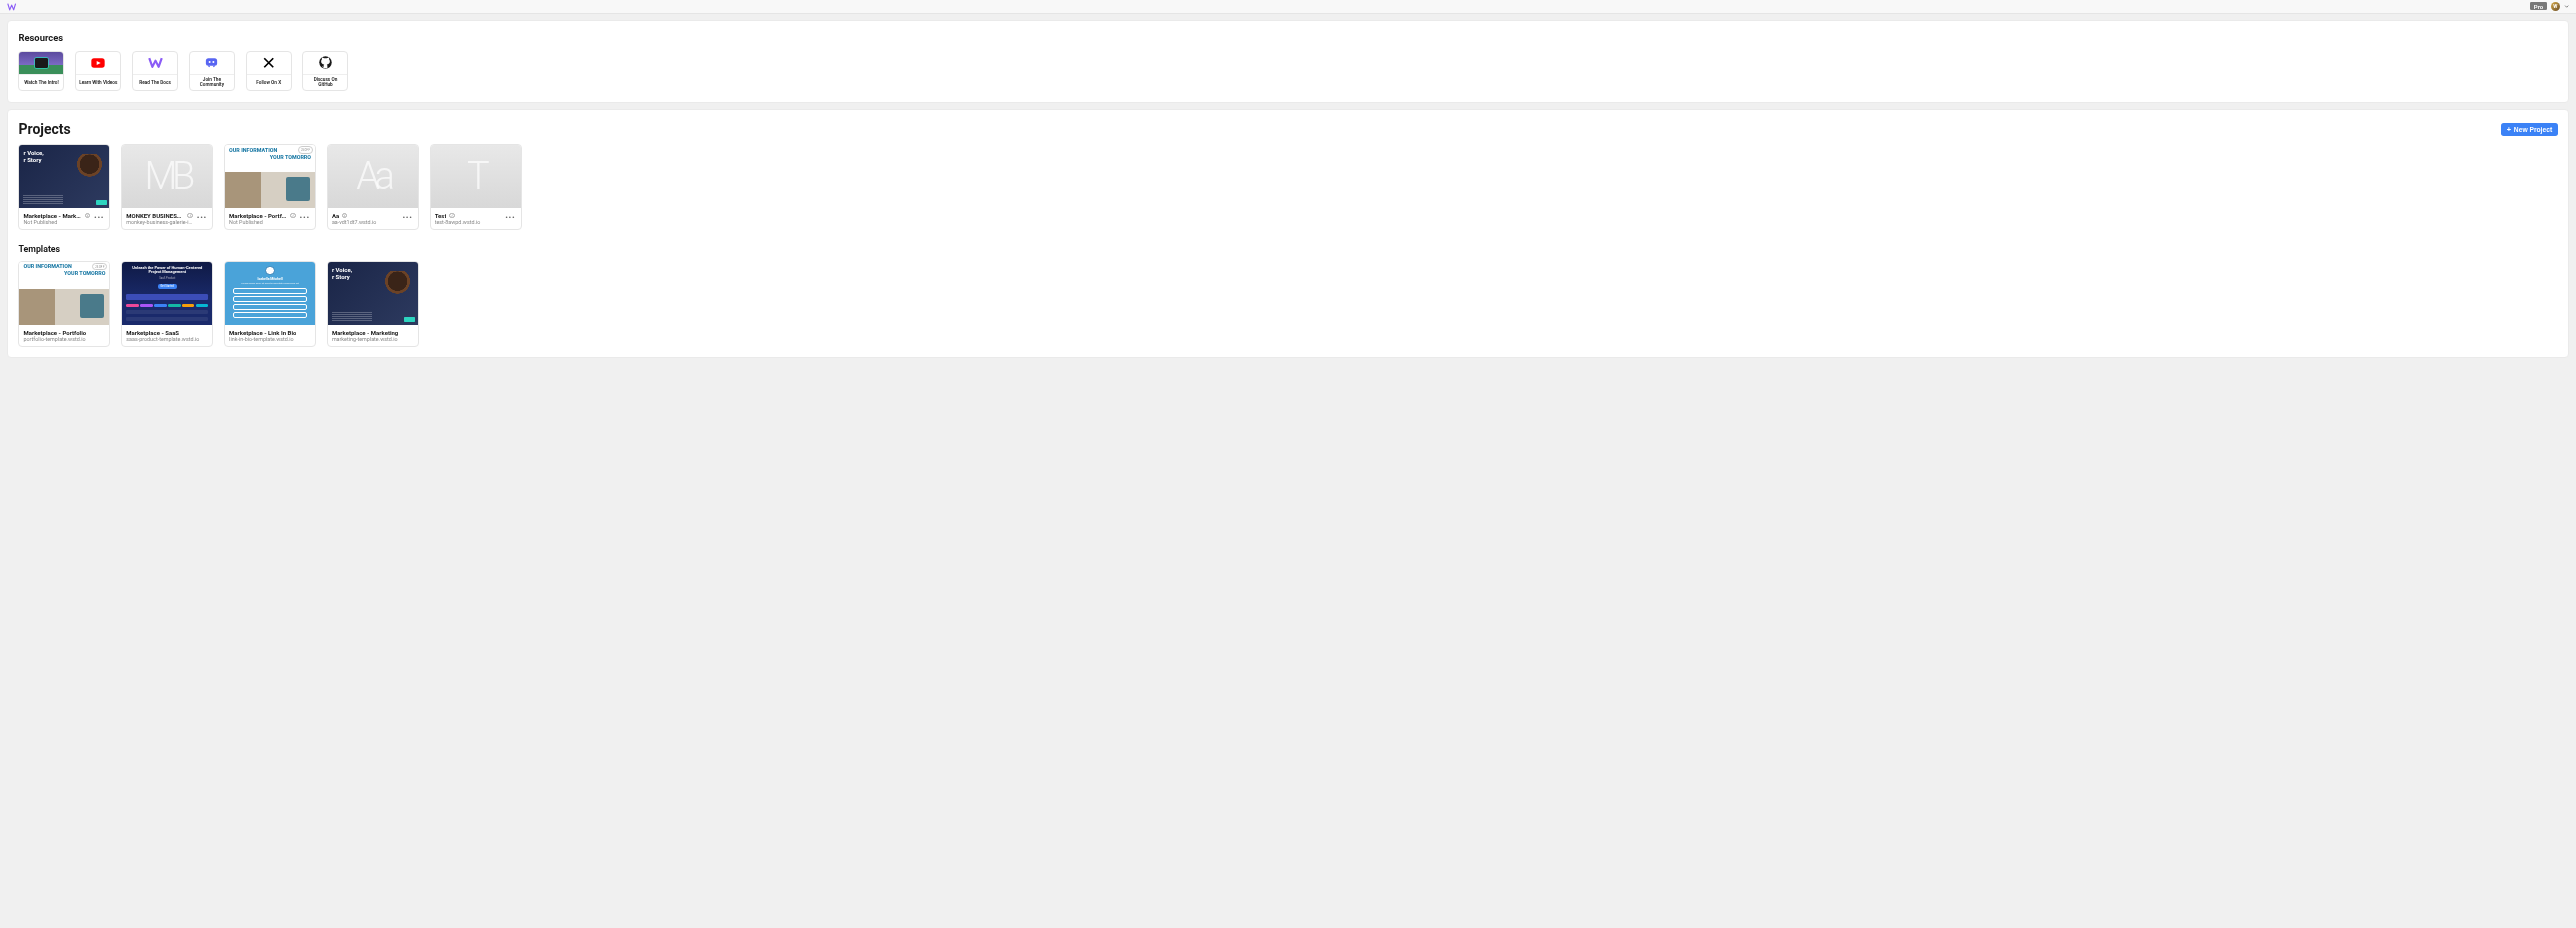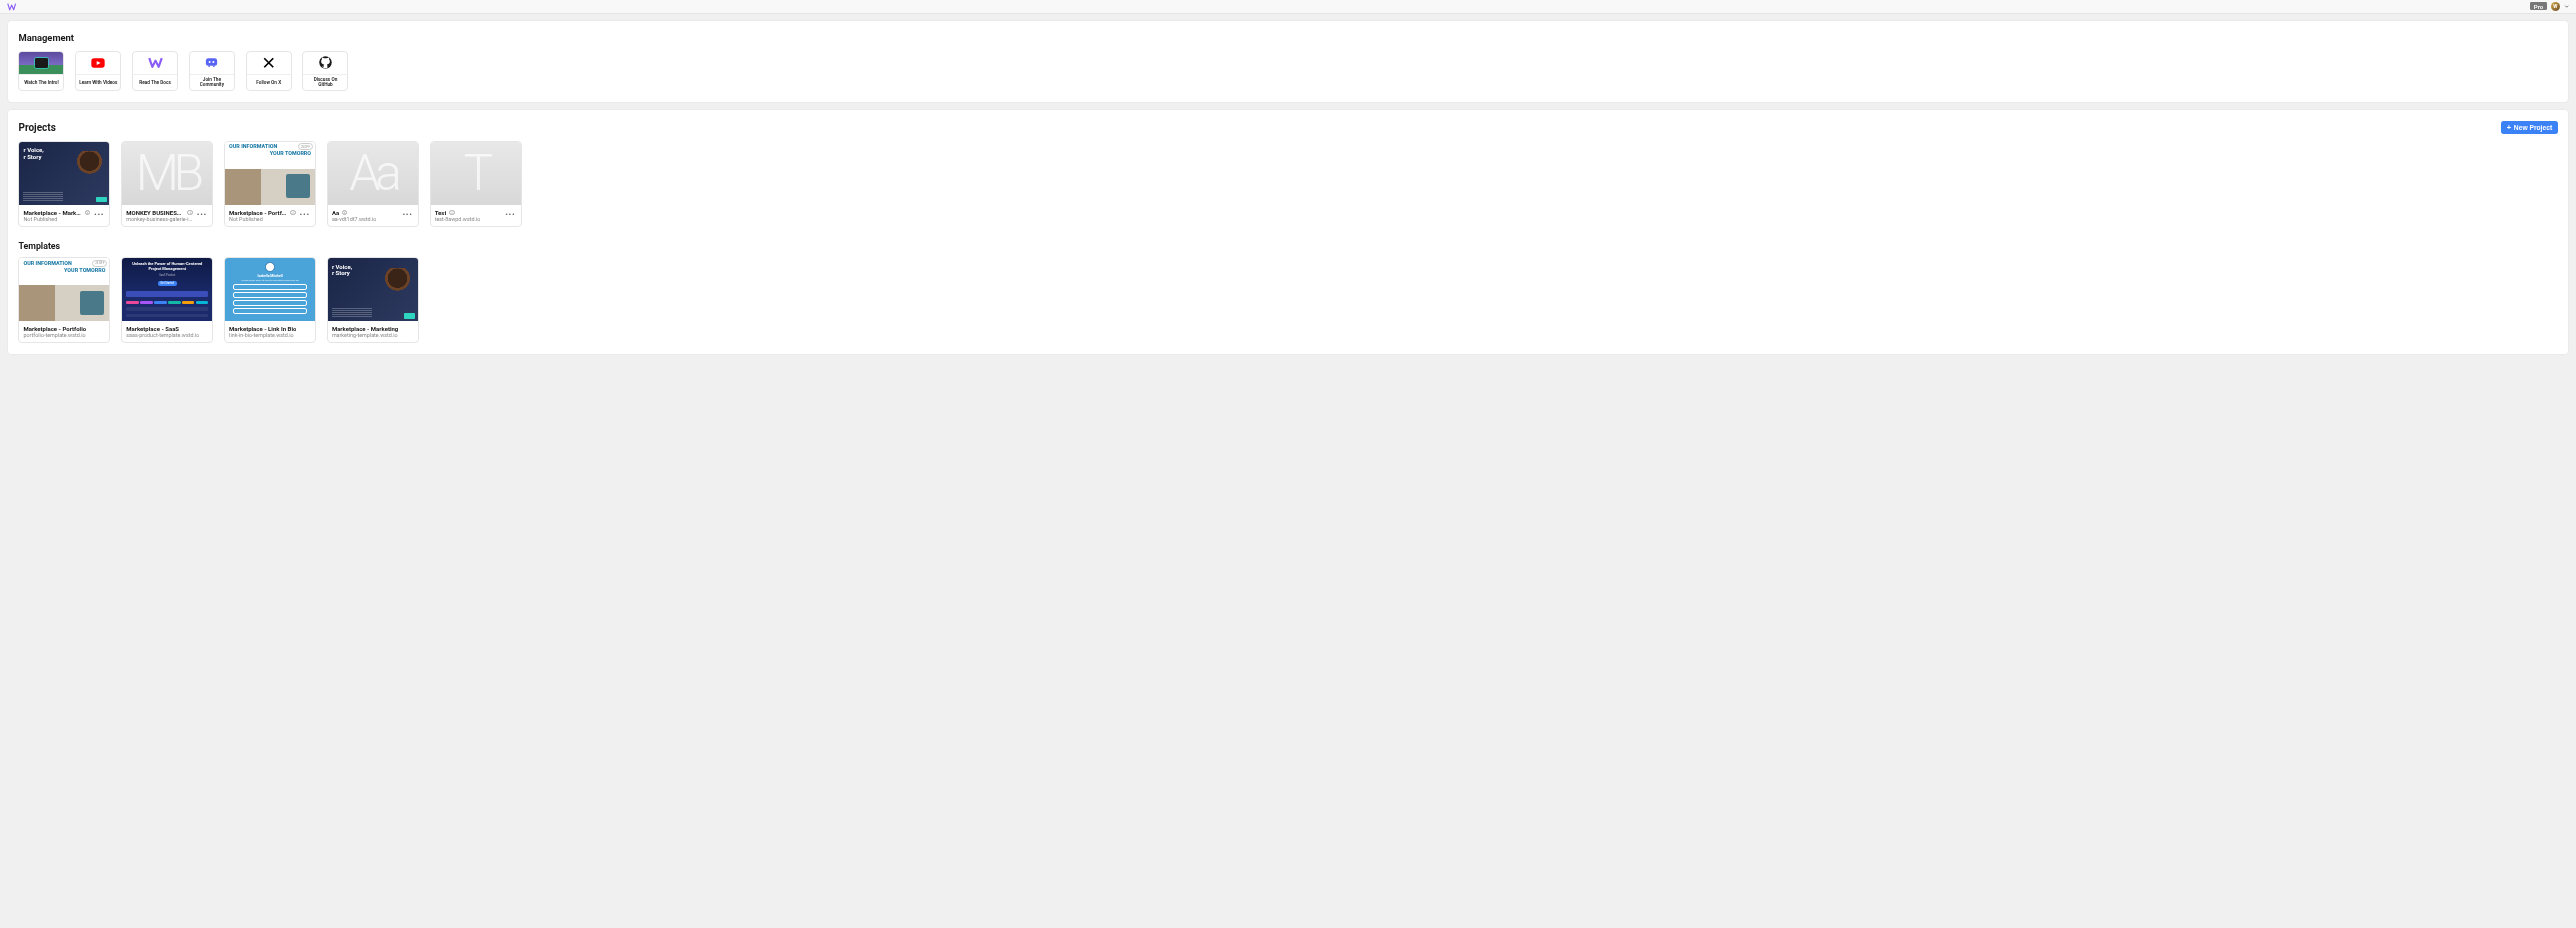--- a/index.html
+++ b/index.html
@@ -246,21 +246,21 @@
   background: repeating-linear-gradient(0deg, rgba(255,255,255,0.25) 0 0.7px, transparent 0.7px 2px);
 }
 .thumb-grey {
   background: linear-gradient(180deg, #e8e8e8 0%, #d8d8d8 100%);
   display: flex;
   align-items: center;
   justify-content: center;
   position: relative;
 }
 .thumb-grey .letter {
-  font-size: 50px;
+  font-size: 38px;
   font-weight: 300;
   color: rgba(255,255,255,0.7);
   letter-spacing: -5.4px;
   line-height: 1;
 }
 .thumb-portfolio {
   display: flex;
   flex-direction: column;
 }
 .thumb-portfolio .top {
@@ -353,21 +353,21 @@
 
 .projects-templates {
   padding: 10.8px;
 }
 .pt-heading {
   display: flex;
   align-items: center;
   justify-content: space-between;
   margin-bottom: 6.7px;
 }
-.pt-heading .panel-title { font-size: 10px; }
+.pt-heading .panel-title { font-size: 14px; }
 </style>
 </head>
 <body>
 
 <div class="topbar">
   <div class="logo">
     <svg viewBox="0 0 24 24">
         <path d="M2 4 L7 20 L12 8 L17 20 L22 4" fill="none" stroke="#8b5cf6" stroke-width="3" stroke-linejoin="round"></path>
       </svg>
   </div>
@@ -381,21 +381,21 @@
           <path d="M2 3 L5 6 L8 3" fill="none" stroke="#666" stroke-width="1.5"></path>
         </svg>
     </div>
   </div>
 </div>
 
 <div class="main-wrap">
 
   <div class="panel">
     <div class="panel-header">
-      <div class="panel-title">Management</div>
+      <div class="panel-title">Resources</div>
     </div>
     <div class="resource-row" id="resource-row">
         <div class="resource-card">
           <div class="resource-icon">
             <div style="width:100%;height:100%;background:linear-gradient(180deg,#5b4a9e 0%,#7c6bc4 60%,#3a8f5a 60%);display:flex;align-items:center;justify-content:center;">
               <div style="width:13.5px;height:9.4px;background:#1a1a1a;border-radius:1.3px;box-shadow:0 0 0 0.7px #2dd4bf;"></div>
             </div>
           </div>
           <div class="resource-label">Watch The Intro!</div>
         </div>

